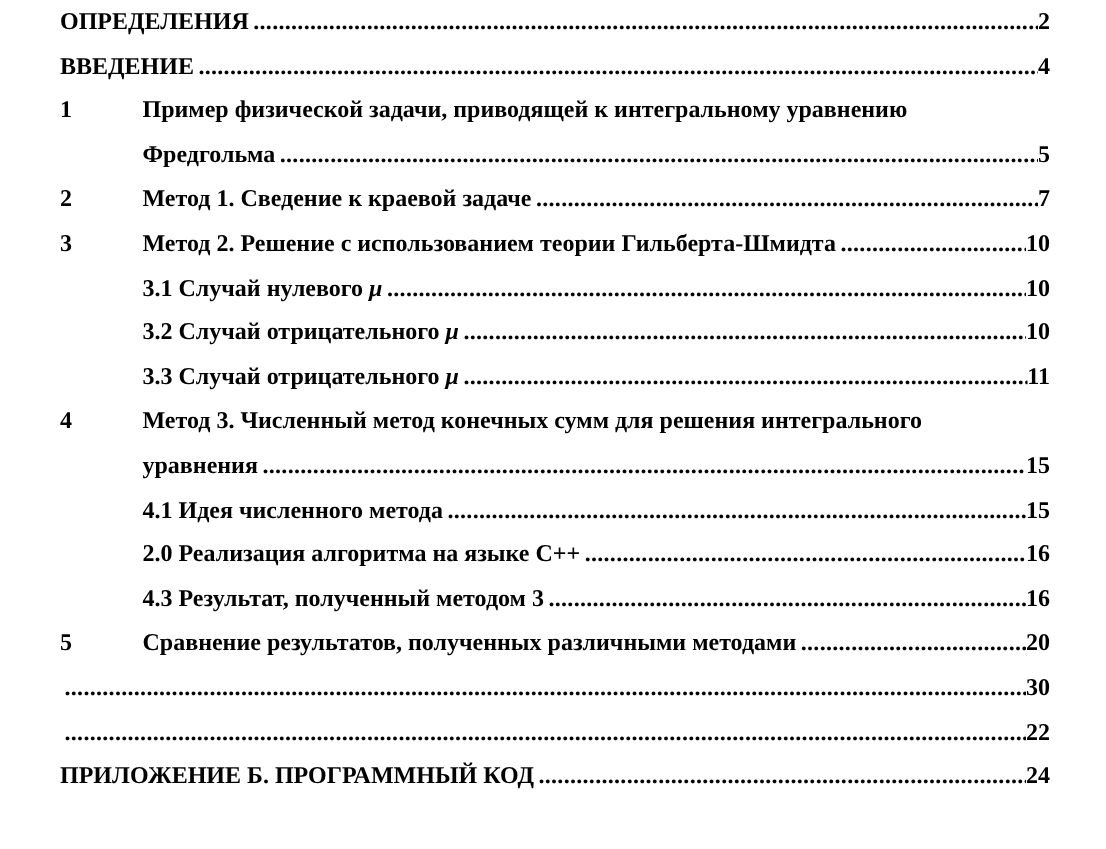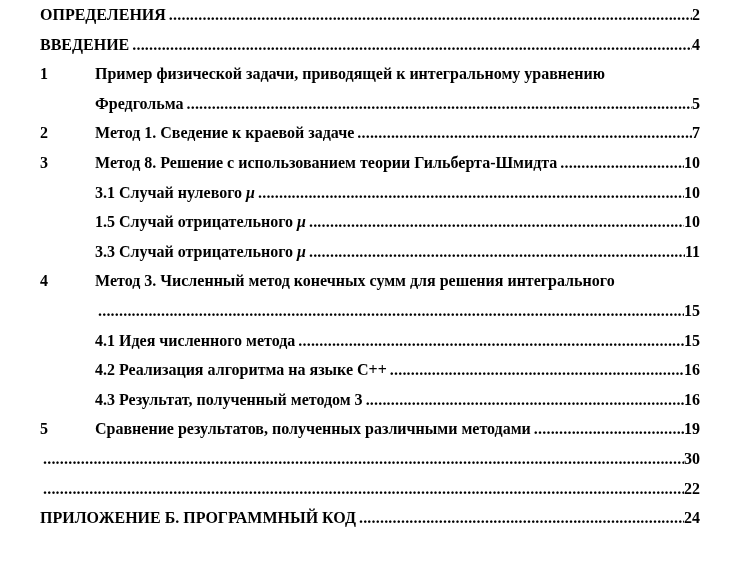--- a/index.html
+++ b/index.html
@@ -90,74 +90,75 @@
         <span class="pagenum">5</span>
       </div>
       <div class="row">
         <span class="num">2</span>
         <span class="label"><span>Метод 1. Сведение к краевой задаче</span></span>
         <span class="dots"></span>
         <span class="pagenum">7</span>
       </div>
       <div class="row">
         <span class="num">3</span>
-        <span class="label"><span>Метод 8. Решение с использованием теории Гильберта-Шмидта</span></span>
+        <span class="label"><span>Метод 2. Решение с использованием теории Гильберта-Шмидта</span></span>
         <span class="dots"></span>
         <span class="pagenum">10</span>
       </div>
       <div class="row">
         <span class="indent-spacer"></span>
         <span class="label"><span>3.1 Случай нулевого </span><span class="mu">μ</span></span>
         <span class="dots"></span>
         <span class="pagenum">10</span>
       </div>
       <div class="row">
         <span class="indent-spacer"></span>
-        <span class="label"><span>1.5 Случай отрицательного </span><span class="mu">μ</span></span>
+        <span class="label"><span>3.2 Случай отрицательного </span><span class="mu">μ</span></span>
         <span class="dots"></span>
         <span class="pagenum">10</span>
       </div>
       <div class="row">
         <span class="indent-spacer"></span>
         <span class="label"><span>3.3 Случай отрицательного </span><span class="mu">μ</span></span>
         <span class="dots"></span>
         <span class="pagenum">11</span>
       </div>
       <div class="row">
         <span class="num">4</span>
         <span class="label"><span>Метод 3. Численный метод конечных сумм для решения интегрального</span></span>
       </div>
       <div class="row">
         <span class="indent-spacer"></span>
+        <span class="label"><span>уравнения</span></span>
         <span class="dots"></span>
         <span class="pagenum">15</span>
       </div>
       <div class="row">
         <span class="indent-spacer"></span>
         <span class="label"><span>4.1 Идея численного метода</span></span>
         <span class="dots"></span>
         <span class="pagenum">15</span>
       </div>
       <div class="row">
         <span class="indent-spacer"></span>
-        <span class="label"><span>4.2 Реализация алгоритма на языке С++</span></span>
+        <span class="label"><span>2.0 Реализация алгоритма на языке С++</span></span>
         <span class="dots"></span>
         <span class="pagenum">16</span>
       </div>
       <div class="row">
         <span class="indent-spacer"></span>
         <span class="label"><span>4.3 Результат, полученный методом 3</span></span>
         <span class="dots"></span>
         <span class="pagenum">16</span>
       </div>
       <div class="row">
         <span class="num">5</span>
         <span class="label"><span>Сравнение результатов, полученных различными методами</span></span>
         <span class="dots"></span>
-        <span class="pagenum">19</span>
+        <span class="pagenum">20</span>
       </div>
       <div class="row">
         <span class="dots"></span>
         <span class="pagenum">30</span>
       </div>
       <div class="row">
         <span class="dots"></span>
         <span class="pagenum">22</span>
       </div>
       <div class="row">

